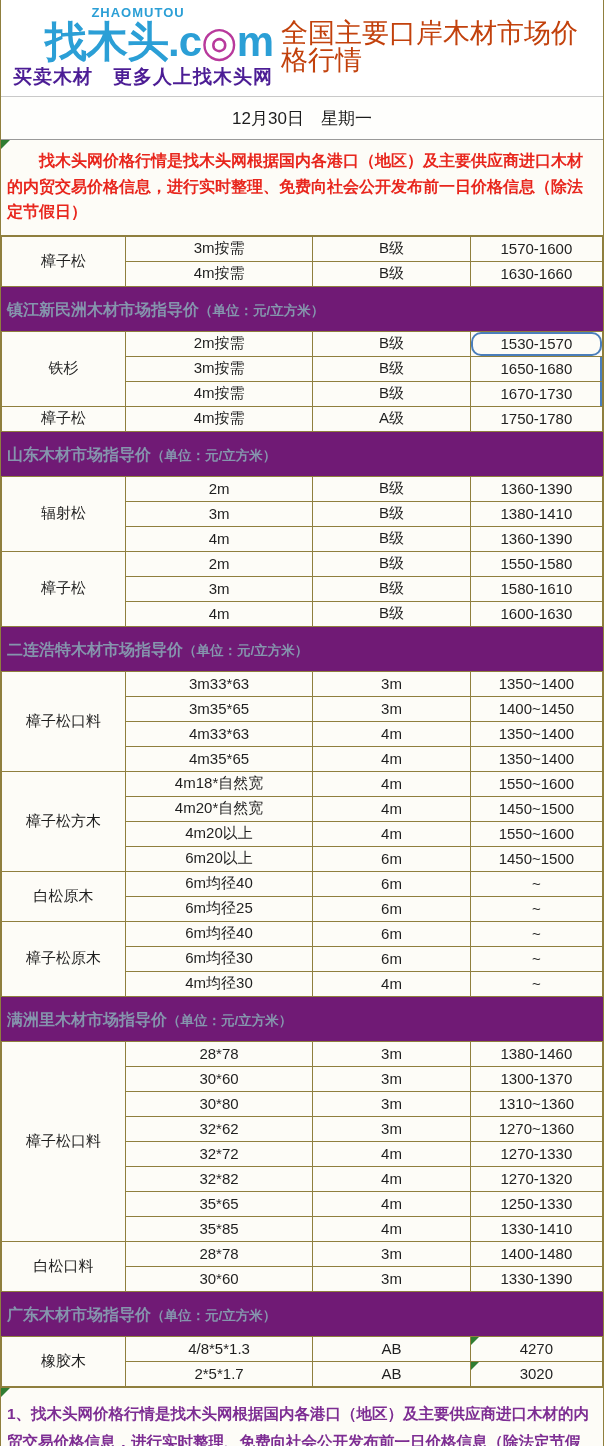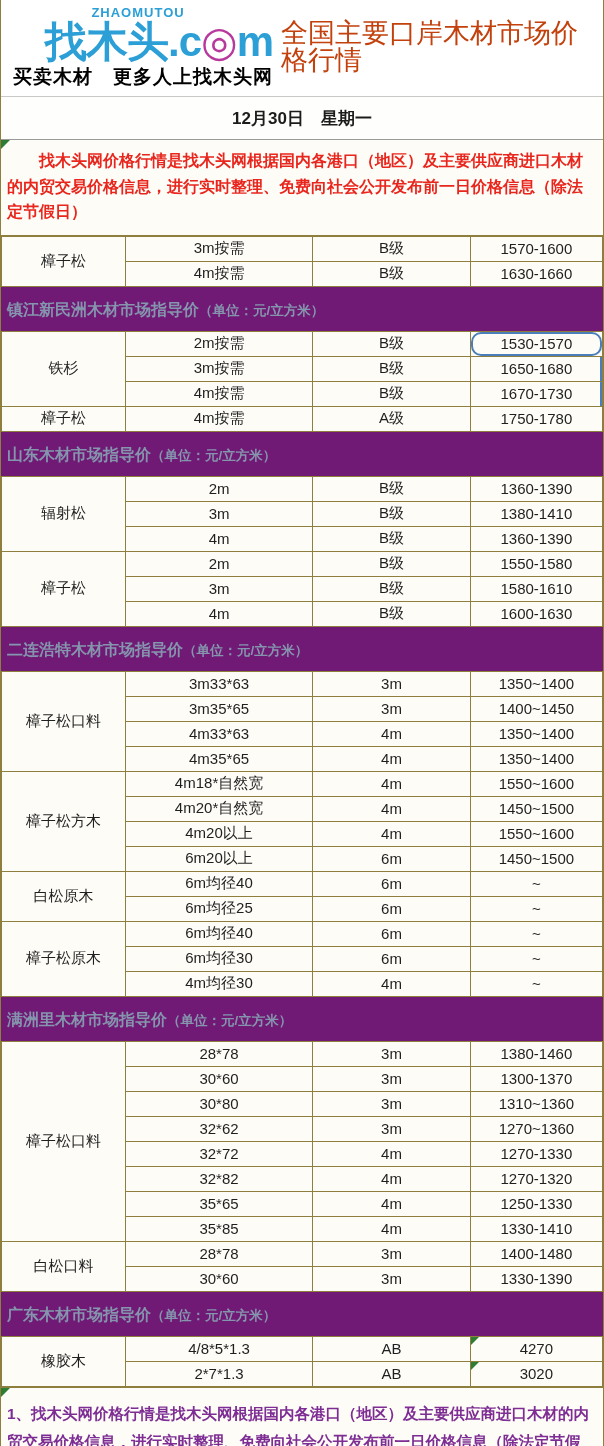--- a/index.html
+++ b/index.html
@@ -38,42 +38,42 @@
     color: #2b9fd6;
     font-weight: bold;
     font-size: 42px;
     line-height: 44px;
     letter-spacing: -1px;
     white-space: nowrap;
     margin-left: 32px;
   }
   .logo-o { color: #b8399c; font-weight: bold; }
   .tagline {
-    color: #000000;
+    color: #4c1d95;
     font-weight: bold;
     font-size: 19px;
     line-height: 26px;
     letter-spacing: 1px;
     white-space: nowrap;
   }
   .main-title {
     flex: 1;
     color: #c2410c;
     font-weight: normal;
     font-size: 27px;
     line-height: 27px;
     padding: 6px 2px 0 8px;
     margin-top: -8px;
   }
   
   .date-row {
     background: #fefefc;
     border-bottom: 1px solid #9a9a9a;
     text-align: center;
-    font-weight: bold;
+    font-weight: normal;
     font-size: 17px;
     color: #1c1c1c;
     padding: 10px 0 9px;
   }
   
   .intro-box {
     position: relative;
     padding: 8px 8px 10px 6px;
     color: #e8261d;
     font-weight: bold;
@@ -407,21 +407,21 @@
           <col style="width: 22%;">
         </colgroup>
         <tbody>
           <tr>
             <td class="species" rowspan="2">橡胶木</td>
             <td>4/8*5*1.3</td>
             <td>AB</td>
             <td class="price">4270<span class="tri"></span></td>
           </tr>
           <tr>
-            <td>2*7*1.3</td>
+            <td>2*5*1.7</td>
             <td>AB</td>
             <td class="price">3020<span class="tri"></span></td>
           </tr>
         </tbody>
       </table>
     </div>
 
   <div class="footer-box">
     <span class="tri-block"></span>
     <div>1、找木头网价格行情是找木头网根据国内各港口（地区）及主要供应商进口木材的内贸交易价格信息，进行实时整理、免费向社会公开发布前一日价格信息（除法定节假日）</div>

